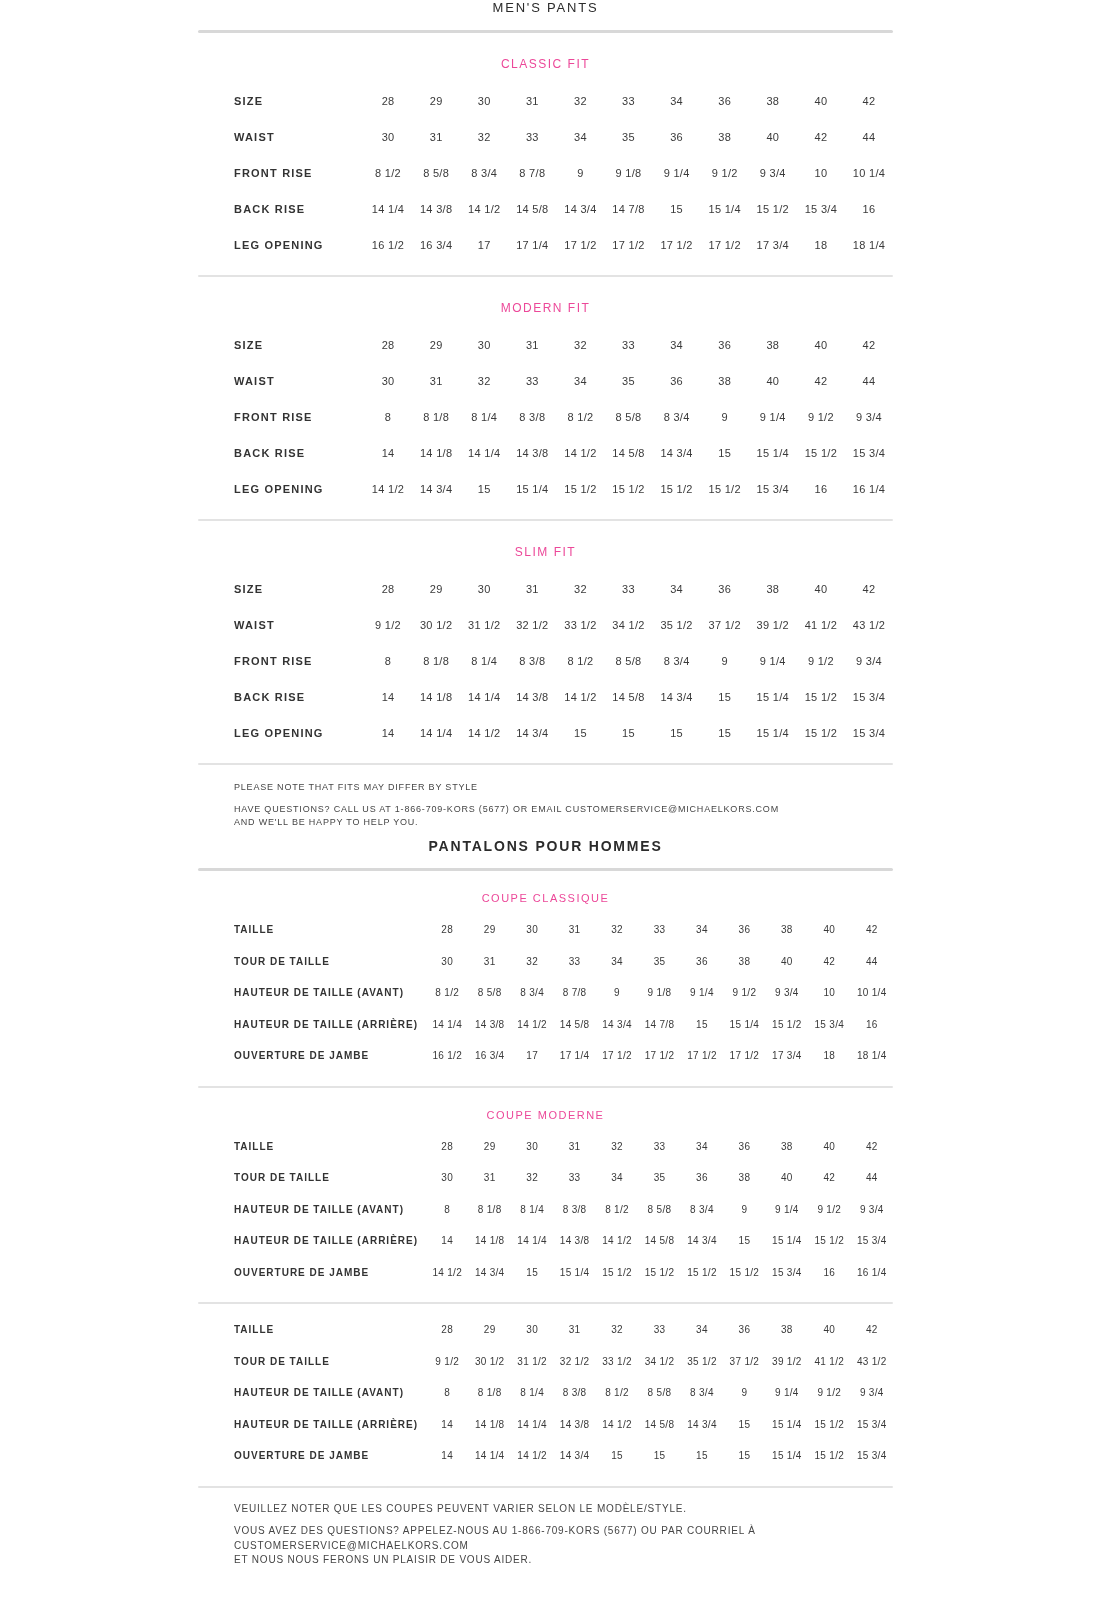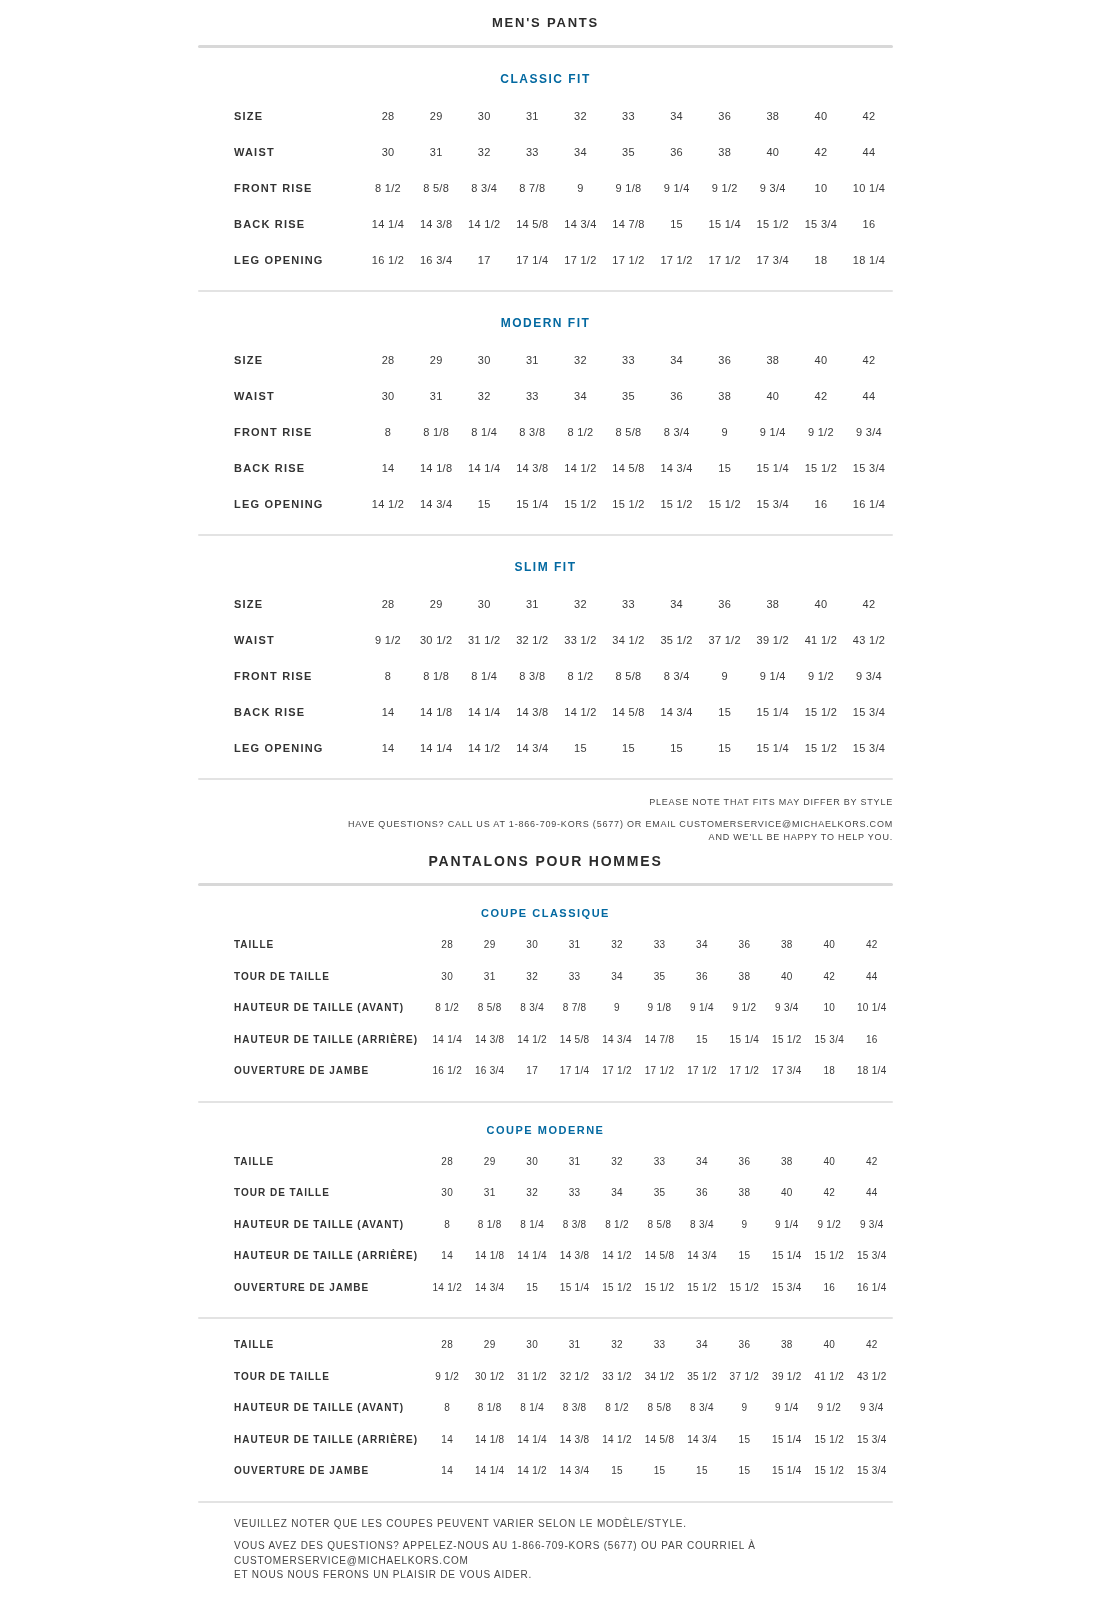--- a/index.html
+++ b/index.html
@@ -6,55 +6,55 @@
   html,body { background:#ffffff; }
   body {
     width:1113px; height:1600px; overflow:hidden;
     font-family:"Liberation Sans", sans-serif;
     color:#2d2d2d;
     -webkit-font-smoothing:antialiased;
   }
   .content { width:695px; margin-left:198px; }
 
   .page-title {
-    text-align:center; font-size:13px; font-weight:700;
-    letter-spacing:1.8px; padding-top:15px; color:#2b2b2b;
+    text-align:center; font-size:13px; font-weight:400;
+    letter-spacing:1.8px; color:#2b2b2b;
   }
   .divider-major {
     border:none; height:3px; background:#d8d8d8;
     border-radius:2px; margin-top:15px;
   }
   .divider-minor {
     border:none; height:2px; background:#e3e3e3;
     border-radius:2px;
   }
 
   .fit-heading {
-    text-align:center; font-size:12px; font-weight:700;
-    letter-spacing:1.5px; color:#0369a1;
+    text-align:center; font-size:12px; font-weight:400;
+    letter-spacing:1.5px; color:#ec4899;
   }
 
   
   .sec-en .fit-heading { margin-top:24px; }
   .table { padding-left:36px; }
   .sec-en .table { margin-top:12px; }
   .trow { display:flex; align-items:center; }
   .sec-en .trow { height:36px; }
   .rlabel {
     font-size:11px; font-weight:700; letter-spacing:1.2px; color:#333;
     flex:0 0 130px;
   }
   .cell {
     flex:1 1 0; text-align:center; font-size:11px; font-weight:400;
     color:#3a3a3a; letter-spacing:0.3px; white-space:nowrap;
   }
   .sec-en .divider-minor { margin-top:12px; }
 
   
-  .notes-en { padding-left:36px; margin-top:16px;text-align:right; }
+  .notes-en { padding-left:36px; margin-top:16px; }
   .note {
     font-size:9px; letter-spacing:0.8px; color:#454545;
     line-height:1.45; margin-bottom:9px; font-weight:400;
   }
 
   .page-title-fr {
     text-align:center; font-size:14px; font-weight:700;
     letter-spacing:1.8px; color:#2b2b2b; margin-top:2px;
   }
   .divider-major.fr-top { margin-top:14px; }

